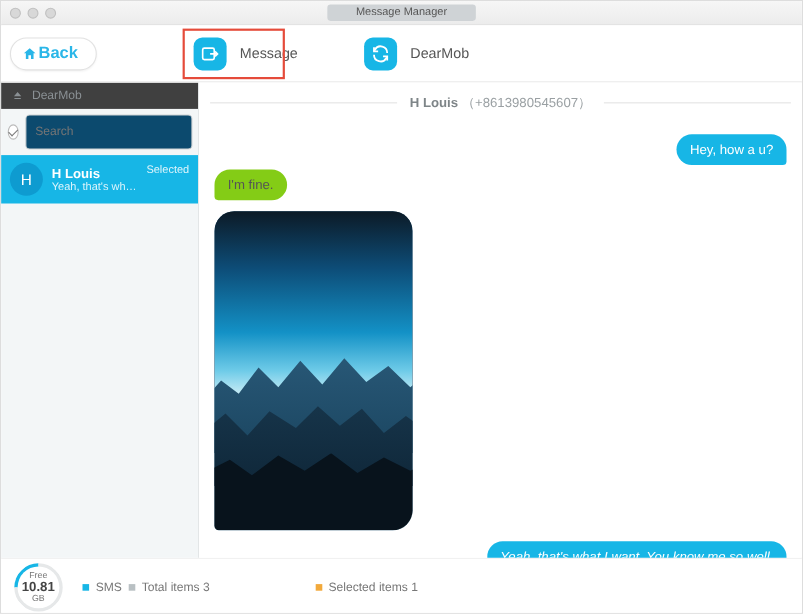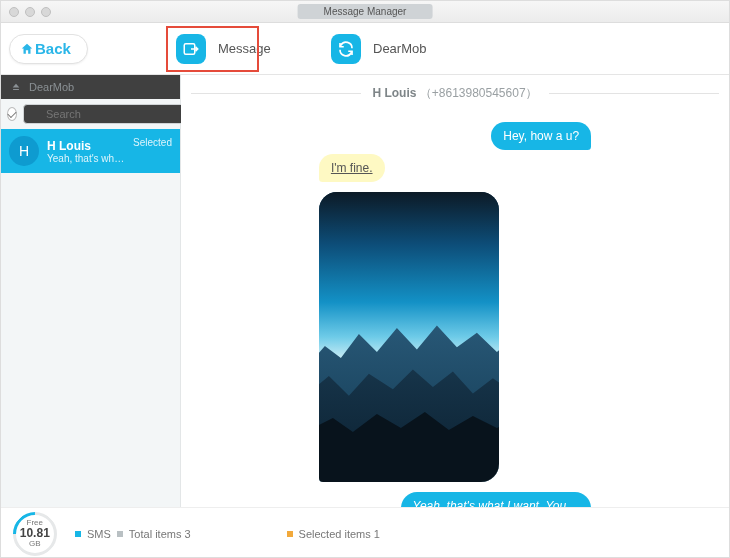--- a/index.html
+++ b/index.html
@@ -21,40 +21,40 @@
 .tool-label { font-size:13px; color:#555;}
 .highlight-box { position:absolute; left:166px; top:26px; width:93px; height:46px; border:2px solid #e54b3a; pointer-events:none;}
 
 
 .content { display:flex; height:calc(558px - 22px - 52px - 52px); }
 .sidebar { width:180px; background:#f3f6f7; border-right:1px solid #e3e6e7; display:flex; flex-direction:column;}
 .device-row { height:24px; background:#404040; display:flex; align-items:center; padding:0 10px; color:#8a9094; font-size:11px; gap:8px;}
 .search-row { display:flex; align-items:center; padding:5px 6px; gap:6px;}
 .checkbox-circle { width:14px; height:14px; border-radius:50%; border:1px solid #bbb; background:#fff; display:flex; align-items:center; justify-content:center;}
 .checkbox-circle::after { content:""; width:7px; height:4px; border-left:1.5px solid #7a7a7a; border-bottom:1.5px solid #7a7a7a; transform:rotate(-45deg); margin-top:-2px;}
-.search-input { flex:1; height:20px; border:1px solid #d0d4d6; border-radius:4px; background:#404040; font-size:11px; color:#999; padding-left:22px; position:relative;}
+.search-input { flex:1; height:32px; border:1px solid #d0d4d6; border-radius:4px; background:#0c4a6e; font-size:11px; color:#999; padding-left:8px; position:relative;}
 .search-wrap { position:relative; flex:1;}
 .search-wrap svg { position:absolute; left:36px; top:50%; transform:translate(-30px,-50%);}
 .convo { height:44px; background:#17b6e6; color:#fff; display:flex; align-items:center; padding:6px 8px; gap:8px; cursor:pointer;}
 .avatar { width:30px; height:30px; border-radius:50%; background:#0e9bd0; color:#fff; display:flex; align-items:center; justify-content:center; font-size:14px; font-weight:500;}
 .convo-text { flex:1; overflow:hidden;}
 .convo-name { font-size:12px; font-weight:600;}
 .convo-preview { font-size:10px; opacity:.85; white-space:nowrap; overflow:hidden; text-overflow:ellipsis;}
 .convo-time { font-size:10px; opacity:.85; align-self:flex-start; margin-top:2px;}
 
 
-.chat { flex:1; display:flex; flex-direction:column; background:#fff; position:relative;align-items:center;}
+.chat { flex:1; display:flex; flex-direction:column; background:#fff; position:relative;}
 .chat-header { text-align:center; padding:10px 0; color:#9aa0a3; font-size:12px;}
 .chat-header .sep { display:inline-block; width:170px; height:1px; background:#e3e3e3; vertical-align:middle; margin:0 8px;}
 .messages { flex:1; padding:6px 14px 10px 14px; overflow:hidden; position:relative;}
 .bubble { display:inline-block; padding:7px 12px; border-radius:16px; font-size:12px; max-width:70%;}
 .row { display:flex; margin:4px 0;}
 .row.right { justify-content:flex-end;}
 .bubble.sent { background:#17b6e6; color:#fff; border-bottom-right-radius:4px;}
-.bubble.recv { background:#fef9c3; color:#555; border-bottom-left-radius:4px;text-decoration:underline;}
+.bubble.recv { background:#84cc16; color:#555; border-bottom-left-radius:4px;}
 .image-bubble { width:180px; height:290px; border-radius:18px; border-bottom-left-radius:4px; overflow:hidden; background:#0a3a5a; position:relative; margin-top:6px;}
 .sky { position:absolute; inset:0; background:linear-gradient(to bottom,#0c1a26 0%, #0d4d78 18%, #1391c6 38%, #6ecbe8 50%, #cfeef6 58%);}
 .mtn-back { position:absolute; bottom:70px; left:-10px; right:-10px; height:120px; background:linear-gradient(#2d5e7e,#1b4661); clip-path:polygon(0 60%,8% 45%,16% 55%,25% 35%,34% 50%,44% 30%,54% 48%,64% 28%,74% 46%,84% 34%,94% 50%,100% 42%,100% 100%,0 100%);}
 .mtn-mid { position:absolute; bottom:40px; left:-10px; right:-10px; height:110px; background:linear-gradient(#1a3b52,#0f2739); clip-path:polygon(0 55%,10% 40%,20% 58%,30% 38%,42% 52%,52% 34%,62% 50%,72% 36%,82% 56%,92% 42%,100% 52%,100% 100%,0 100%);}
 .mtn-front { position:absolute; bottom:0; left:-10px; right:-10px; height:100px; background:#08131c; clip-path:polygon(0 48%,12% 36%,22% 50%,34% 32%,46% 46%,58% 30%,70% 48%,82% 34%,94% 46%,100% 40%,100% 100%,0 100%);}
 
 
 .footer { height:52px; border-top:1px solid #eee; display:flex; align-items:center; padding:0 12px; gap:18px; background:#fff;}
 .gauge { width:44px; height:44px; border-radius:50%; border:3px solid #e6e8e9; border-top-color:#17b6e6; display:flex; flex-direction:column; align-items:center; justify-content:center; font-size:8px; color:#777; transform:rotate(-45deg);}
 .gauge > div { transform:rotate(45deg); text-align:center; line-height:1.05;}

